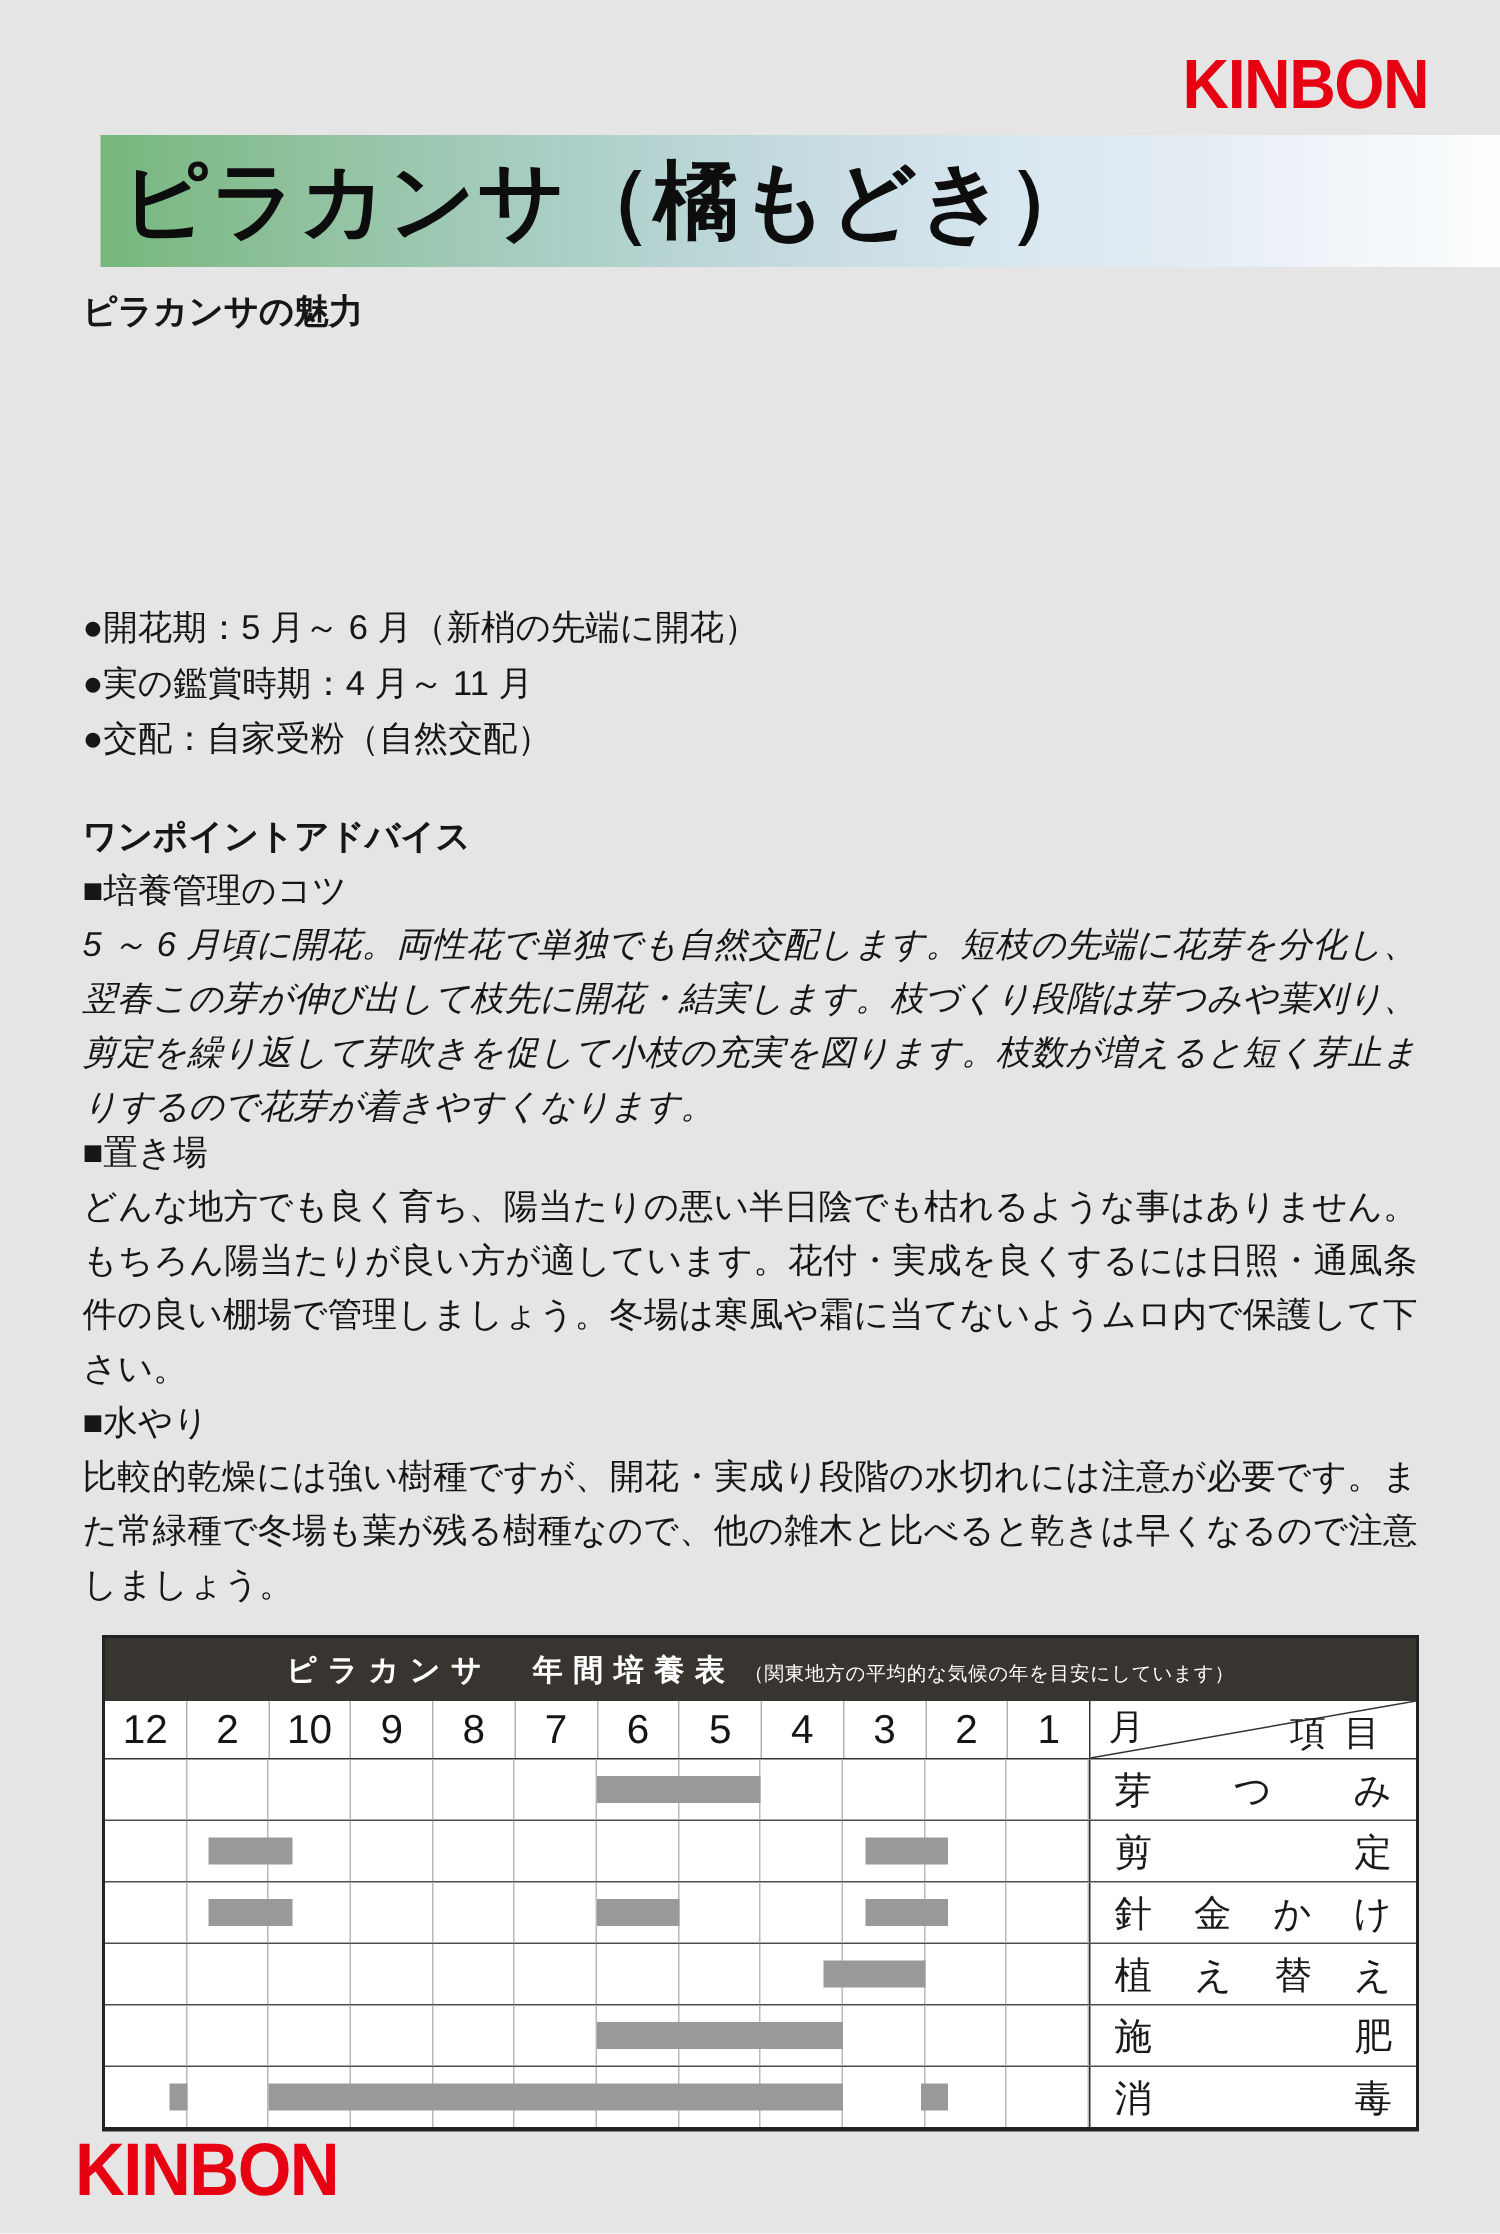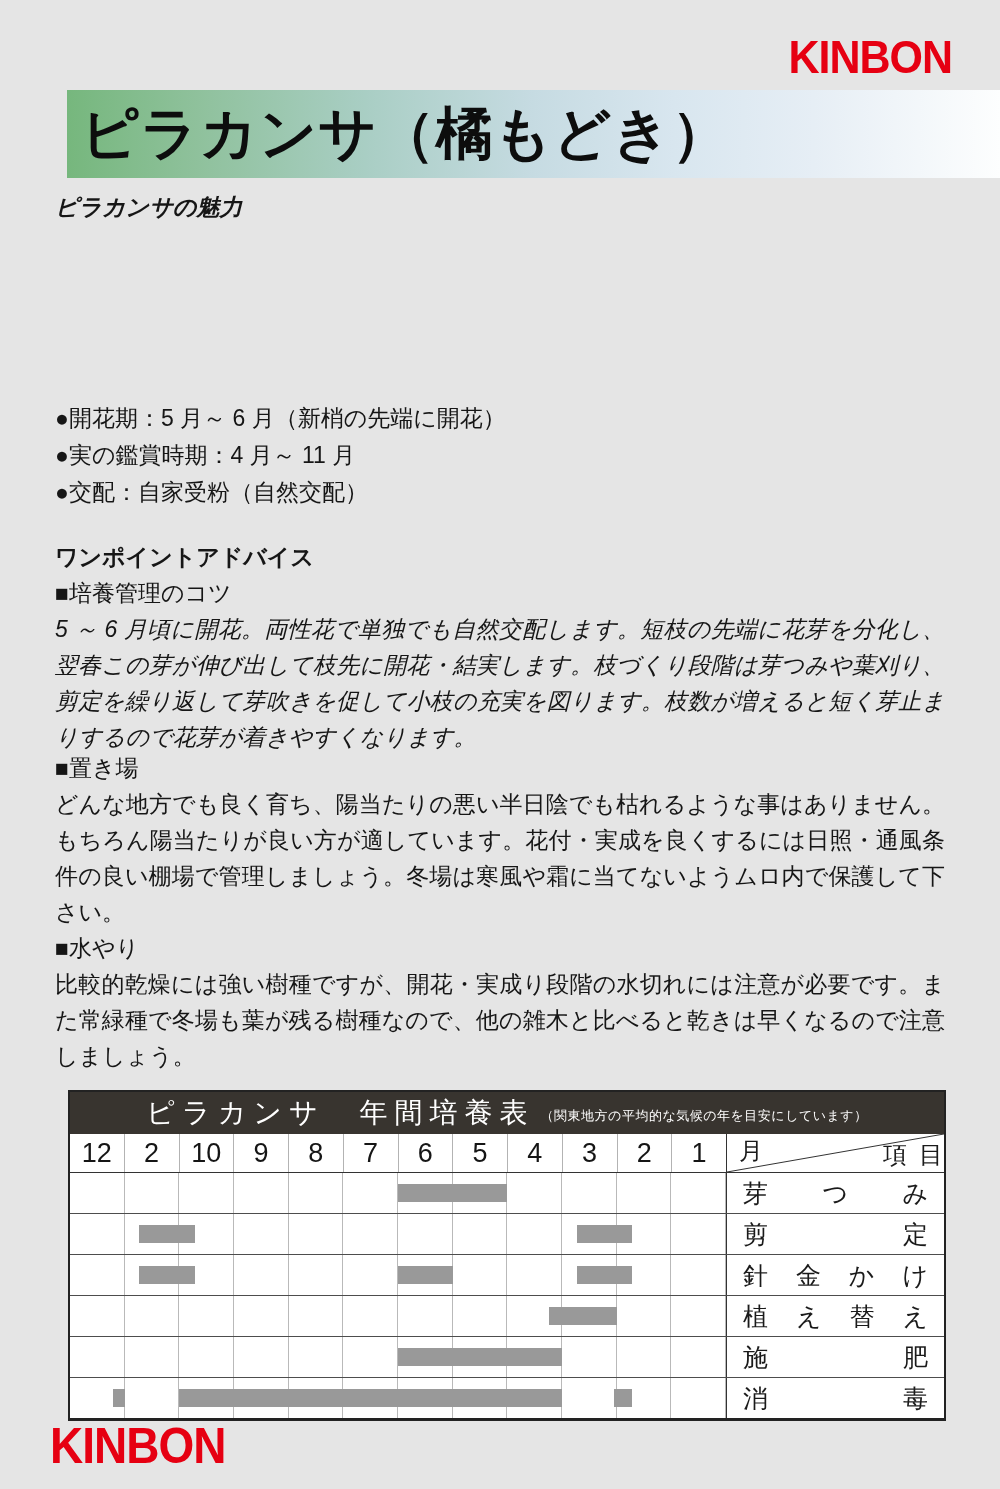--- a/index.html
+++ b/index.html
@@ -51,40 +51,40 @@
     box-sizing:border-box;
     background:#fff;
   }
   .cal-titlebar{
     height:42px;background:#38342f;color:#fff;
     display:flex;align-items:center;justify-content:center;
     white-space:nowrap;
   }
   .cal-title{
     font-family:"Liberation Serif",serif;
-    font-weight:400;font-size:28px;letter-spacing:7px;
+    font-weight:700;font-size:20px;letter-spacing:7px;
   }
   .cal-subtitle{
     font-family:"Liberation Serif",serif;
     font-size:13px;letter-spacing:0.5px;margin-left:6px;transform:translateY(3px);
   }
   .cal-head{display:flex;height:38px;border-bottom:1px solid #333;}
   .cal-head-months{width:75.06%;display:flex;}
   .cal-head-cell{
     flex:1;display:flex;align-items:center;justify-content:center;
     font-size:27px;color:#151515;border-right:1px solid #b3b3b3;
   }
   .cal-head-cell:last-child{border-right:none;}
   .cal-corner{
     width:24.94%;position:relative;border-left:1px solid #333;box-sizing:border-box;
     font-family:"Liberation Serif",serif;font-size:24px;color:#1a1a1a;
   }
   .cal-corner svg{position:absolute;inset:0;width:100%;height:100%;}
   .corner-month{position:absolute;top:1px;left:12px;}
-  .corner-item{position:absolute;bottom:1px;right:1px;letter-spacing:12px;margin-right:-12px;}
+  .corner-item{position:absolute;bottom:1px;right:24px;letter-spacing:12px;margin-right:-12px;}
   .cal-row{display:flex;height:40px;border-top:1px solid #4d4d4d;}
   .cal-row:first-child{border-top:none;}
   .cal-months{width:75.06%;position:relative;display:flex;}
   .cal-cell{flex:1;border-right:1px solid #b9b9b9;}
   .cal-cell:last-child{border-right:none;}
   .cal-bar{position:absolute;top:11px;height:18px;}
   .cal-label{
     width:24.94%;box-sizing:border-box;border-left:1px solid #333;
     display:flex;justify-content:space-between;align-items:center;
     padding:0 16px;
@@ -95,21 +95,21 @@
 <body>
 
 <div class="page">
 
   <div class="brand brand-top">KINBON</div>
 
   <div class="banner">
     <div class="banner-title">ピラカンサ（橘もどき）</div>
   </div>
 
-  <div class="tblock thead" style="top:193px;font-style:italic;">ピラカンサの魅力</div>
+  <div class="tblock thead" style="top:193px;">ピラカンサの魅力</div>
 
   <div class="tblock" style="top:400px;">
     <div class="fact-line">●開花期：5 月～ 6 月（新梢の先端に開花）</div>
     <div class="fact-line">●実の鑑賞時期：4 月～ 11 月</div>
     <div class="fact-line">●交配：自家受粉（自然交配）</div>
   </div>
 
   <div class="tblock thead" style="top:543px;">ワンポイントアドバイス</div>
 
   <div class="tblock sec-title" style="top:575px;">■培養管理のコツ</div>

